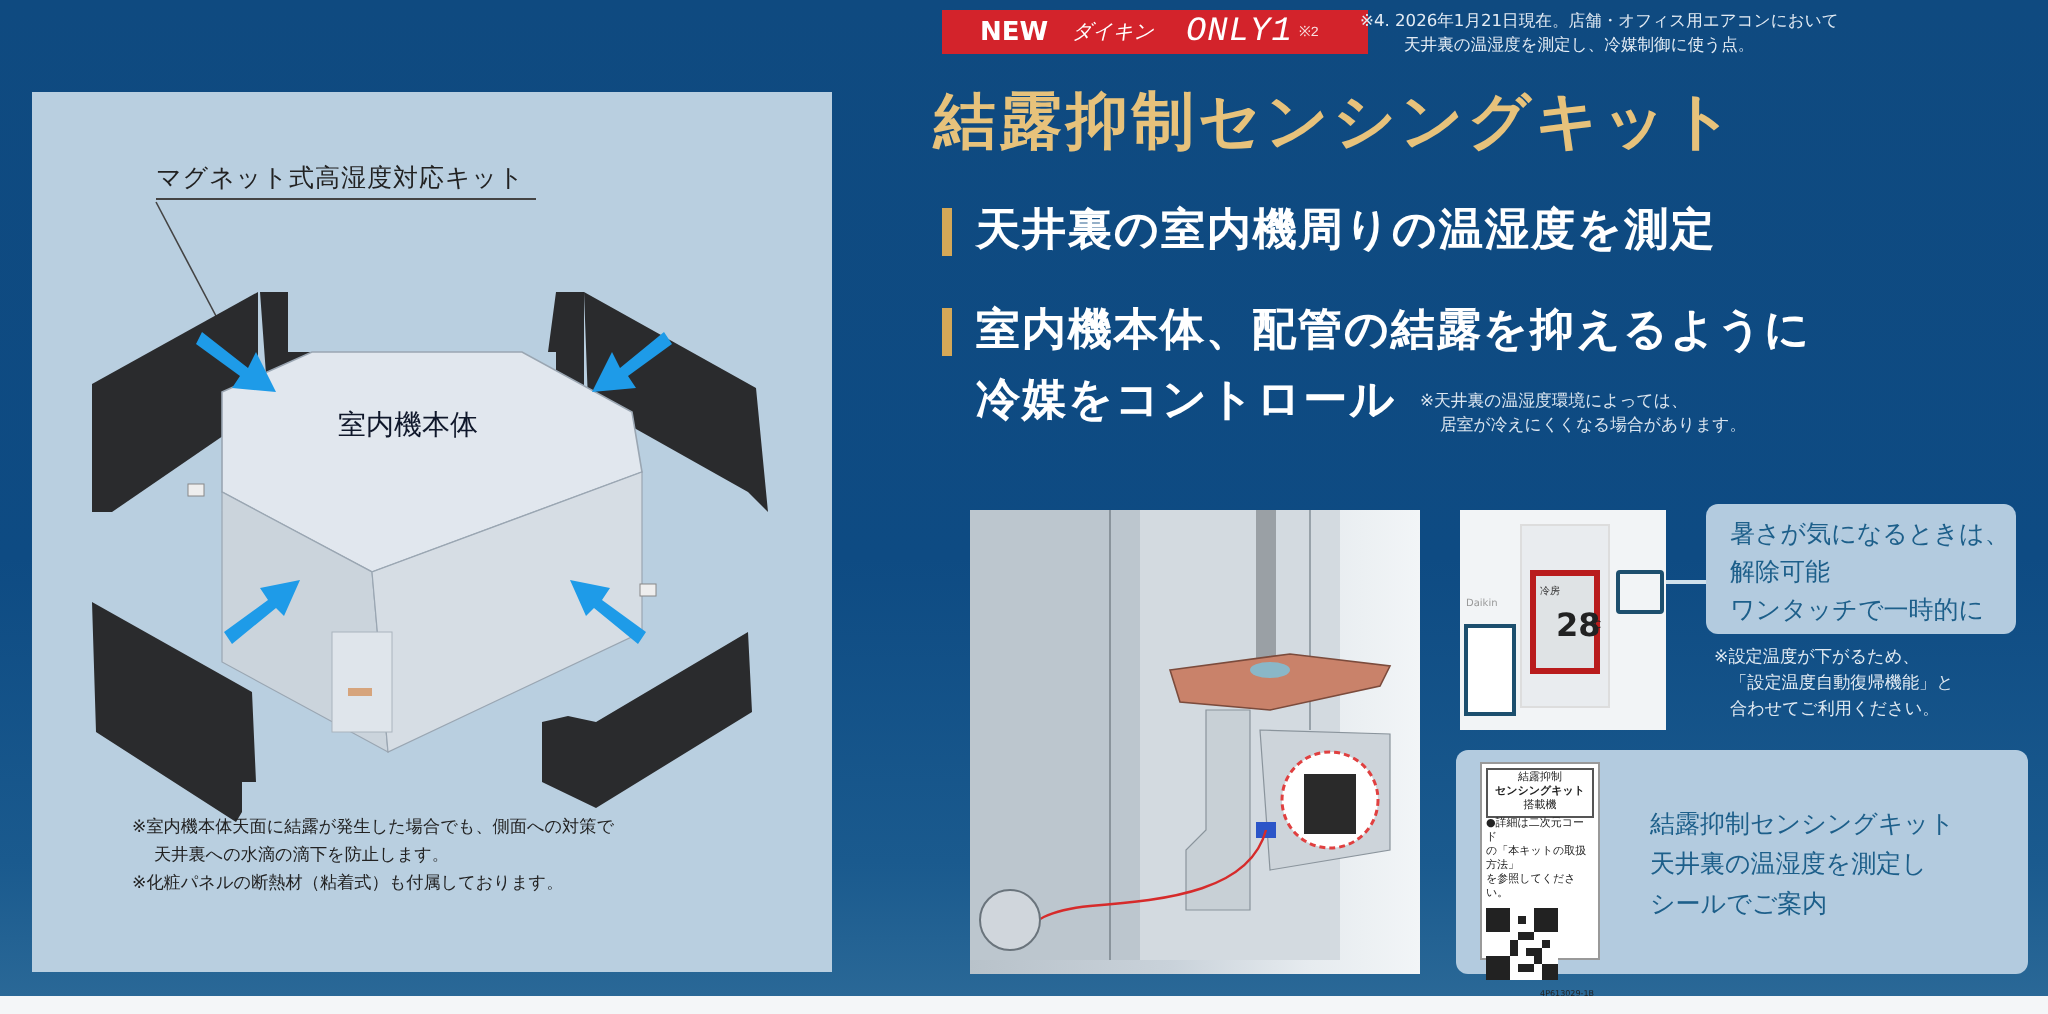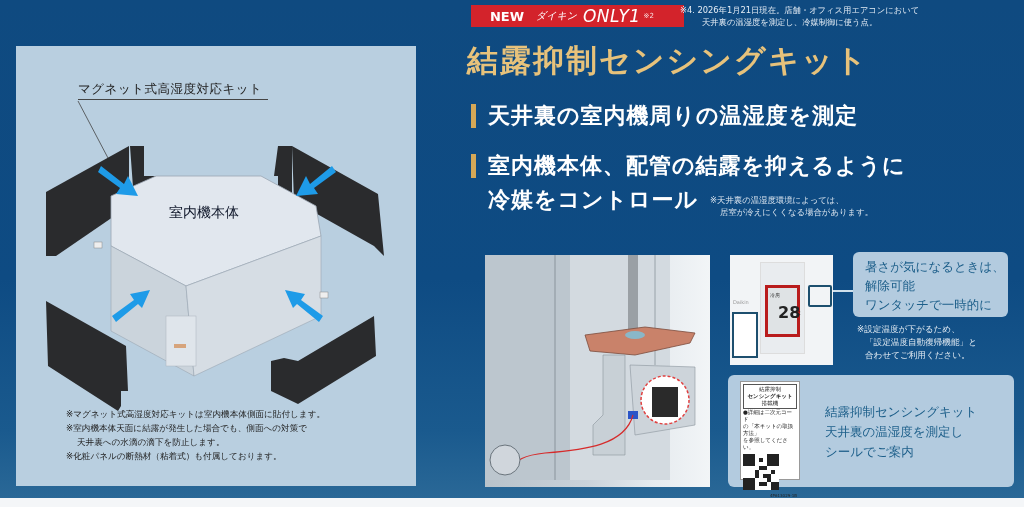--- a/index.html
+++ b/index.html
@@ -30,23 +30,24 @@
   
   .badge-new {
     position: absolute; left: 471px; top: 5px; height: 22px; width: 72px;
     background: #d3232b; font-size: 13px; font-weight: bold; color: #fff;
     display: flex; align-items: center; justify-content: center;
   }
   .badge-only1 {
     position: absolute; left: 526px; top: 5px; height: 22px; width: 158px;
     background: #d3232b; color: #fff; display: flex; align-items: center; padding-left: 10px;
     font-style: italic;
+    font-family: Liberation Mono, monospace;
   }
   .badge-only1 .small { font-size: 10px; }
-  .badge-only1 .big { font-size: 17px; margin-left: 6px; letter-spacing: 0.5px; }
+  .badge-only1 .big { font-size: 17px; margin-left: 16px; letter-spacing: 0.5px; }
   .badge-only1 .sup { font-size: 7px; margin-left: 3px; vertical-align: super; font-style: normal; opacity: .85; }
   .footnote-2 {
     position: absolute; left: 680px; top: 4px; font-size: 8.3px; line-height: 12px; color: #e4ecf4;
   }
   .footnote-2 .indent { padding-left: 22px; }
 
   .main-title {
     position: absolute; left: 467px; top: 40px; font-size: 31px; color: #e7c27b; letter-spacing: 2px;
     font-weight: bold;
   }
@@ -164,21 +165,20 @@
       <polygon points="316,120 294,138 290,130 280,150 302,148 298,142 320,126"></polygon>
       <polygon points="96,270 118,254 114,248 134,244 126,262 122,258 100,276"></polygon>
       <polygon points="307,270 285,254 289,248 269,244 277,262 281,258 303,276"></polygon>
     </g>
   </svg>
   <div style="position:absolute;left:153px;top:158px;font-size:14px;color:#0f172a;">室内機本体</div>
 </div>
 <div class="kit-label">マグネット式高湿度対応キット</div>
 <div class="kit-underline"></div>
 <div class="left-notes">
-  <div>※マグネット式高湿度対応キットは室内機本体側面に貼付します。</div>
   <div>※室内機本体天面に結露が発生した場合でも、側面への対策で</div>
   <div class="indent">天井裏への水滴の滴下を防止します。</div>
   <div>※化粧パネルの断熱材（粘着式）も付属しております。</div>
 </div>
 
 <div class="center-photo">
   <svg width="225" height="232" viewBox="0 0 225 232">
     <rect x="0" y="0" width="85" height="225" fill="#bcc6ce"></rect>
     <line x1="70" y1="0" x2="70" y2="225" stroke="#8a949c" stroke-width="1"></line>
     <rect x="85" y="0" width="100" height="225" fill="#d3dae0"></rect>

